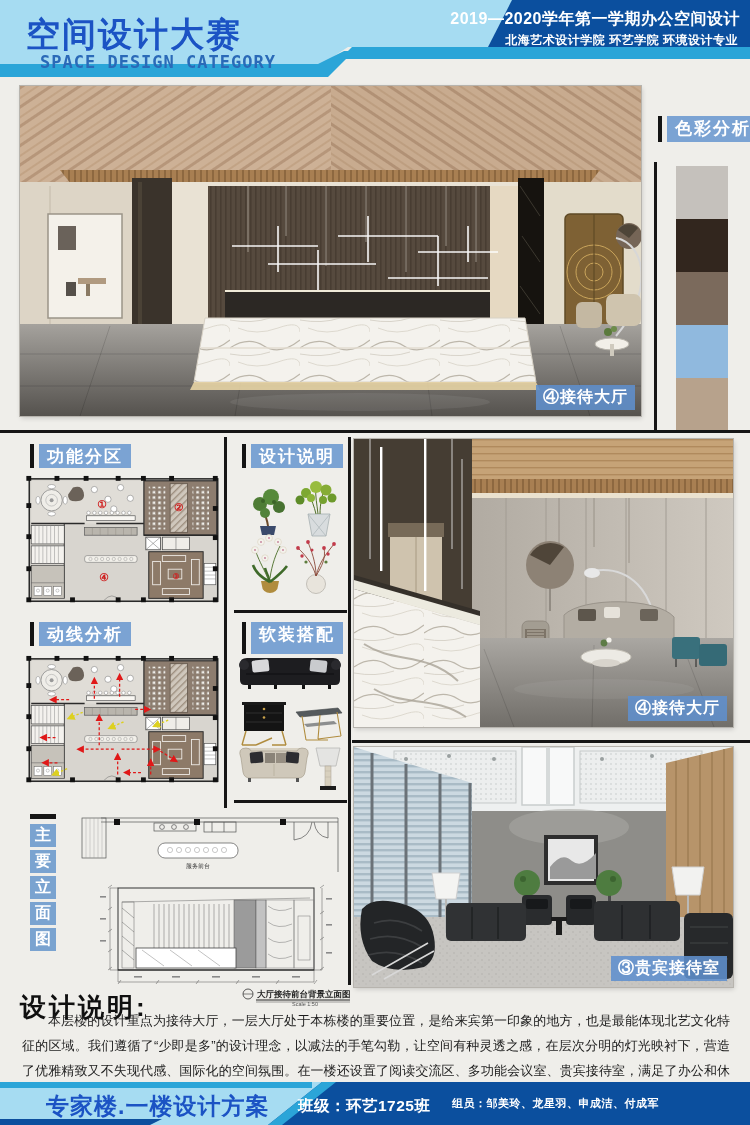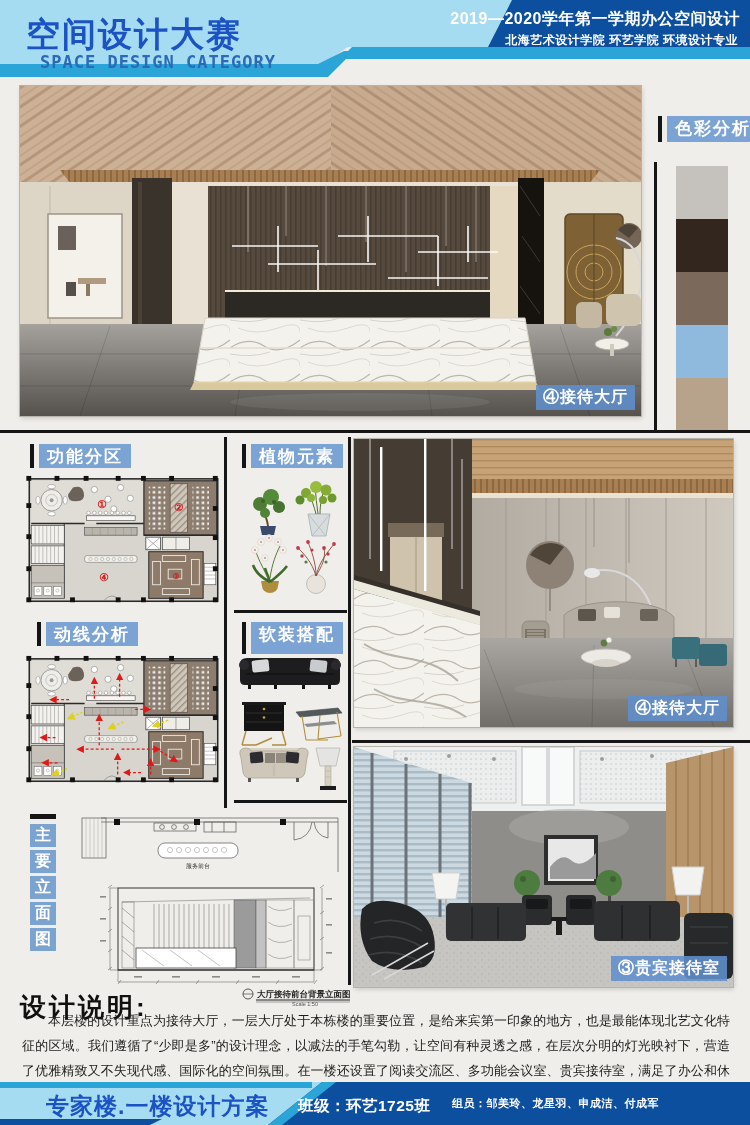--- a/index.html
+++ b/index.html
@@ -344,21 +344,21 @@
   <g font-size="11" font-weight="bold" fill="#cf1f1f" text-anchor="middle">
     <text x="78" y="35">①</text>
     <text x="157" y="38">②</text>
     <text x="80" y="110">④</text>
   </g>
   <text x="154" y="108" font-size="8" font-weight="bold" fill="#cf1f1f" text-anchor="middle">③</text>
 </svg>
 
 <div class="abs chipwrap" style="left:242px;top:444px;height:24px;">
   <div class="chip-bar"></div>
-  <div class="chip">植物元素</div>
+  <div class="chip">设计说明</div>
 </div>
 <svg class="abs" style="left:238px;top:478px;" viewBox="0 0 104 128" width="104" height="128">
 
   <g>
     <path d="M22,48 h16 l-2,9 h-12 z" fill="#3a4a6b"></path>
     <path d="M30,48 C29,40 27,36 24,30" stroke="#6b4a2a" stroke-width="2" fill="none"></path>
     <circle cx="22" cy="26" r="7" fill="#4e7c35"></circle>
       <circle cx="33" cy="19" r="8" fill="#568a3b"></circle>
     <circle cx="41" cy="29" r="6" fill="#477231"></circle>
       <circle cx="27" cy="35" r="5" fill="#52823a"></circle>
@@ -411,21 +411,21 @@
       <circle cx="86" cy="70" r="1.9"></circle>
         <circle cx="64" cy="78" r="1.7"></circle>
         <circle cx="90" cy="76" r="1.7"></circle>
       <circle cx="74" cy="72" r="1.5"></circle>
     </g>
     <circle cx="68" cy="84" r="1.6" fill="#5c7c3c"></circle>
       <circle cx="88" cy="84" r="1.6" fill="#5c7c3c"></circle>
   </g>
 </svg>
 
-<div class="abs chipwrap" style="left:30px;top:622px;height:24px;margin-left:7px;">
+<div class="abs chipwrap" style="left:30px;top:622px;height:24px;">
   <div class="chip-bar"></div>
   <div class="chip">动线分析</div>
 </div>
 <svg class="abs" style="left:26px;top:654px;" viewBox="0 0 200 140" width="195" height="136">
   <use href="#planbase"></use>
   <g stroke="#e01818" stroke-width="1.3" fill="none" stroke-dasharray="3 2.2">
     <path d="M94,124 V104" marker-end="url(#m-red)"></path>
     <path d="M90,98 H54" marker-end="url(#m-red)"></path>
     <path d="M98,98 H136" marker-end="url(#m-red)"></path>
     <path d="M75,94 V64" marker-end="url(#m-red)"></path>

